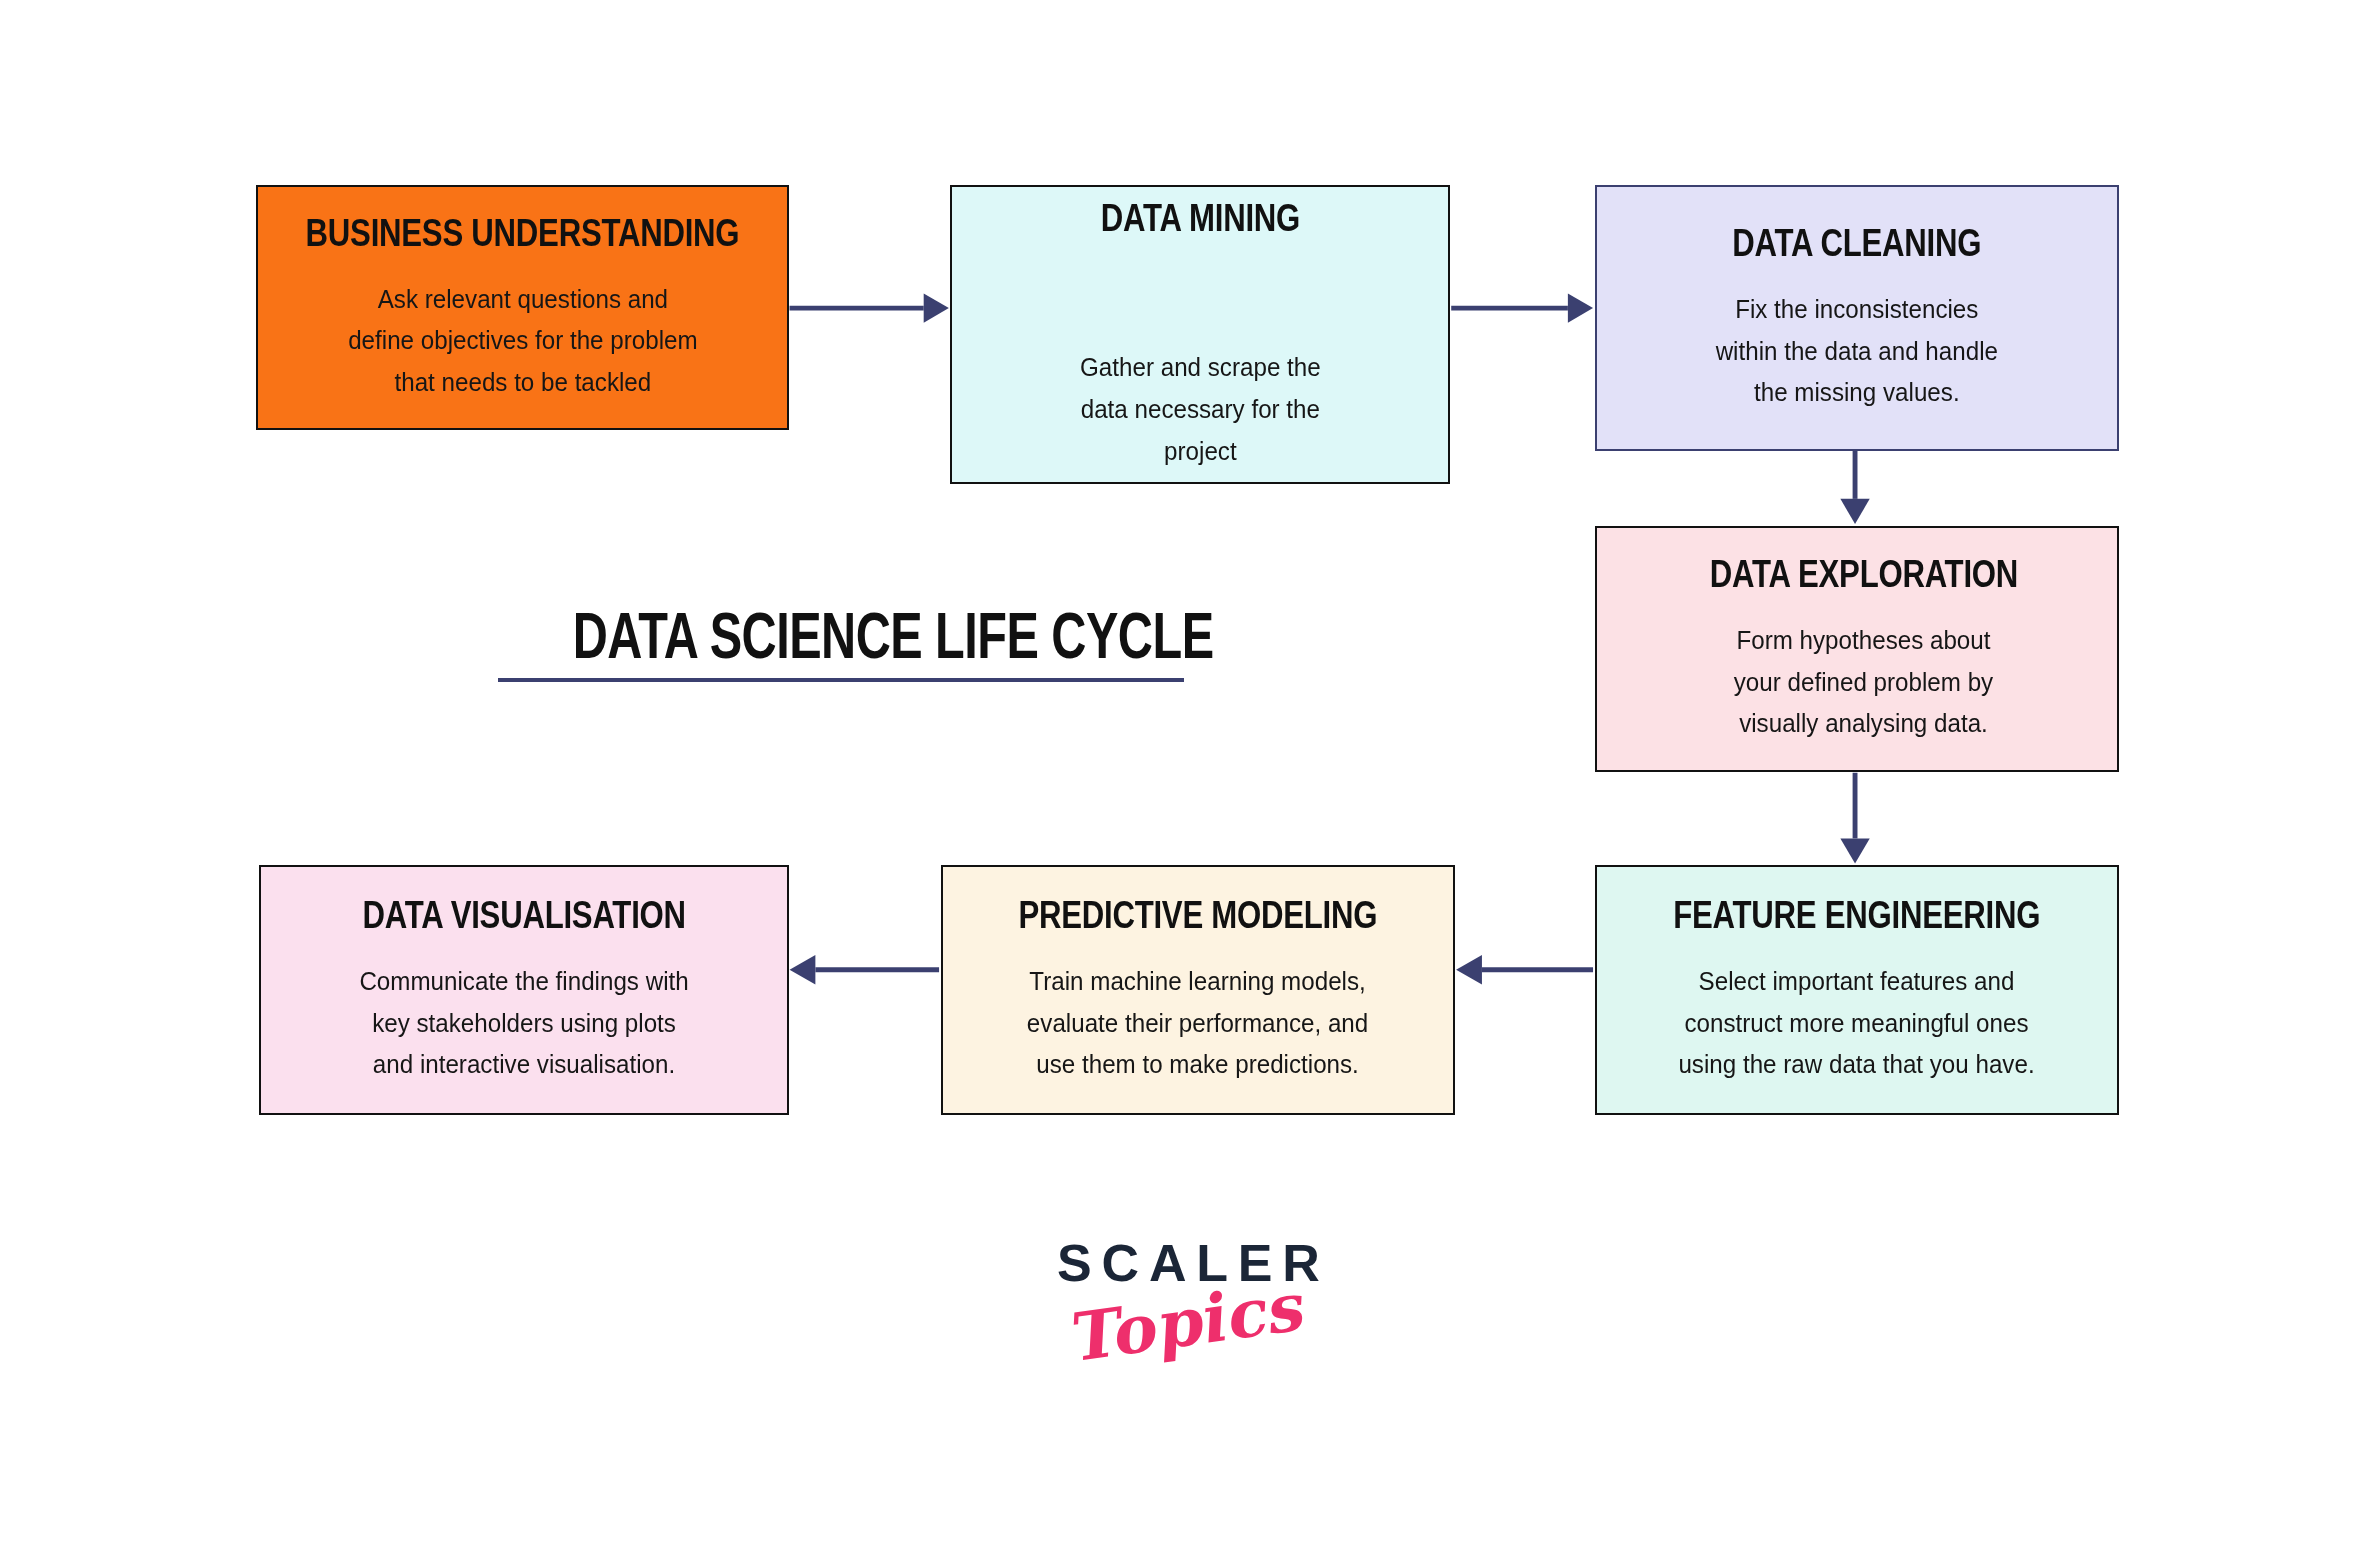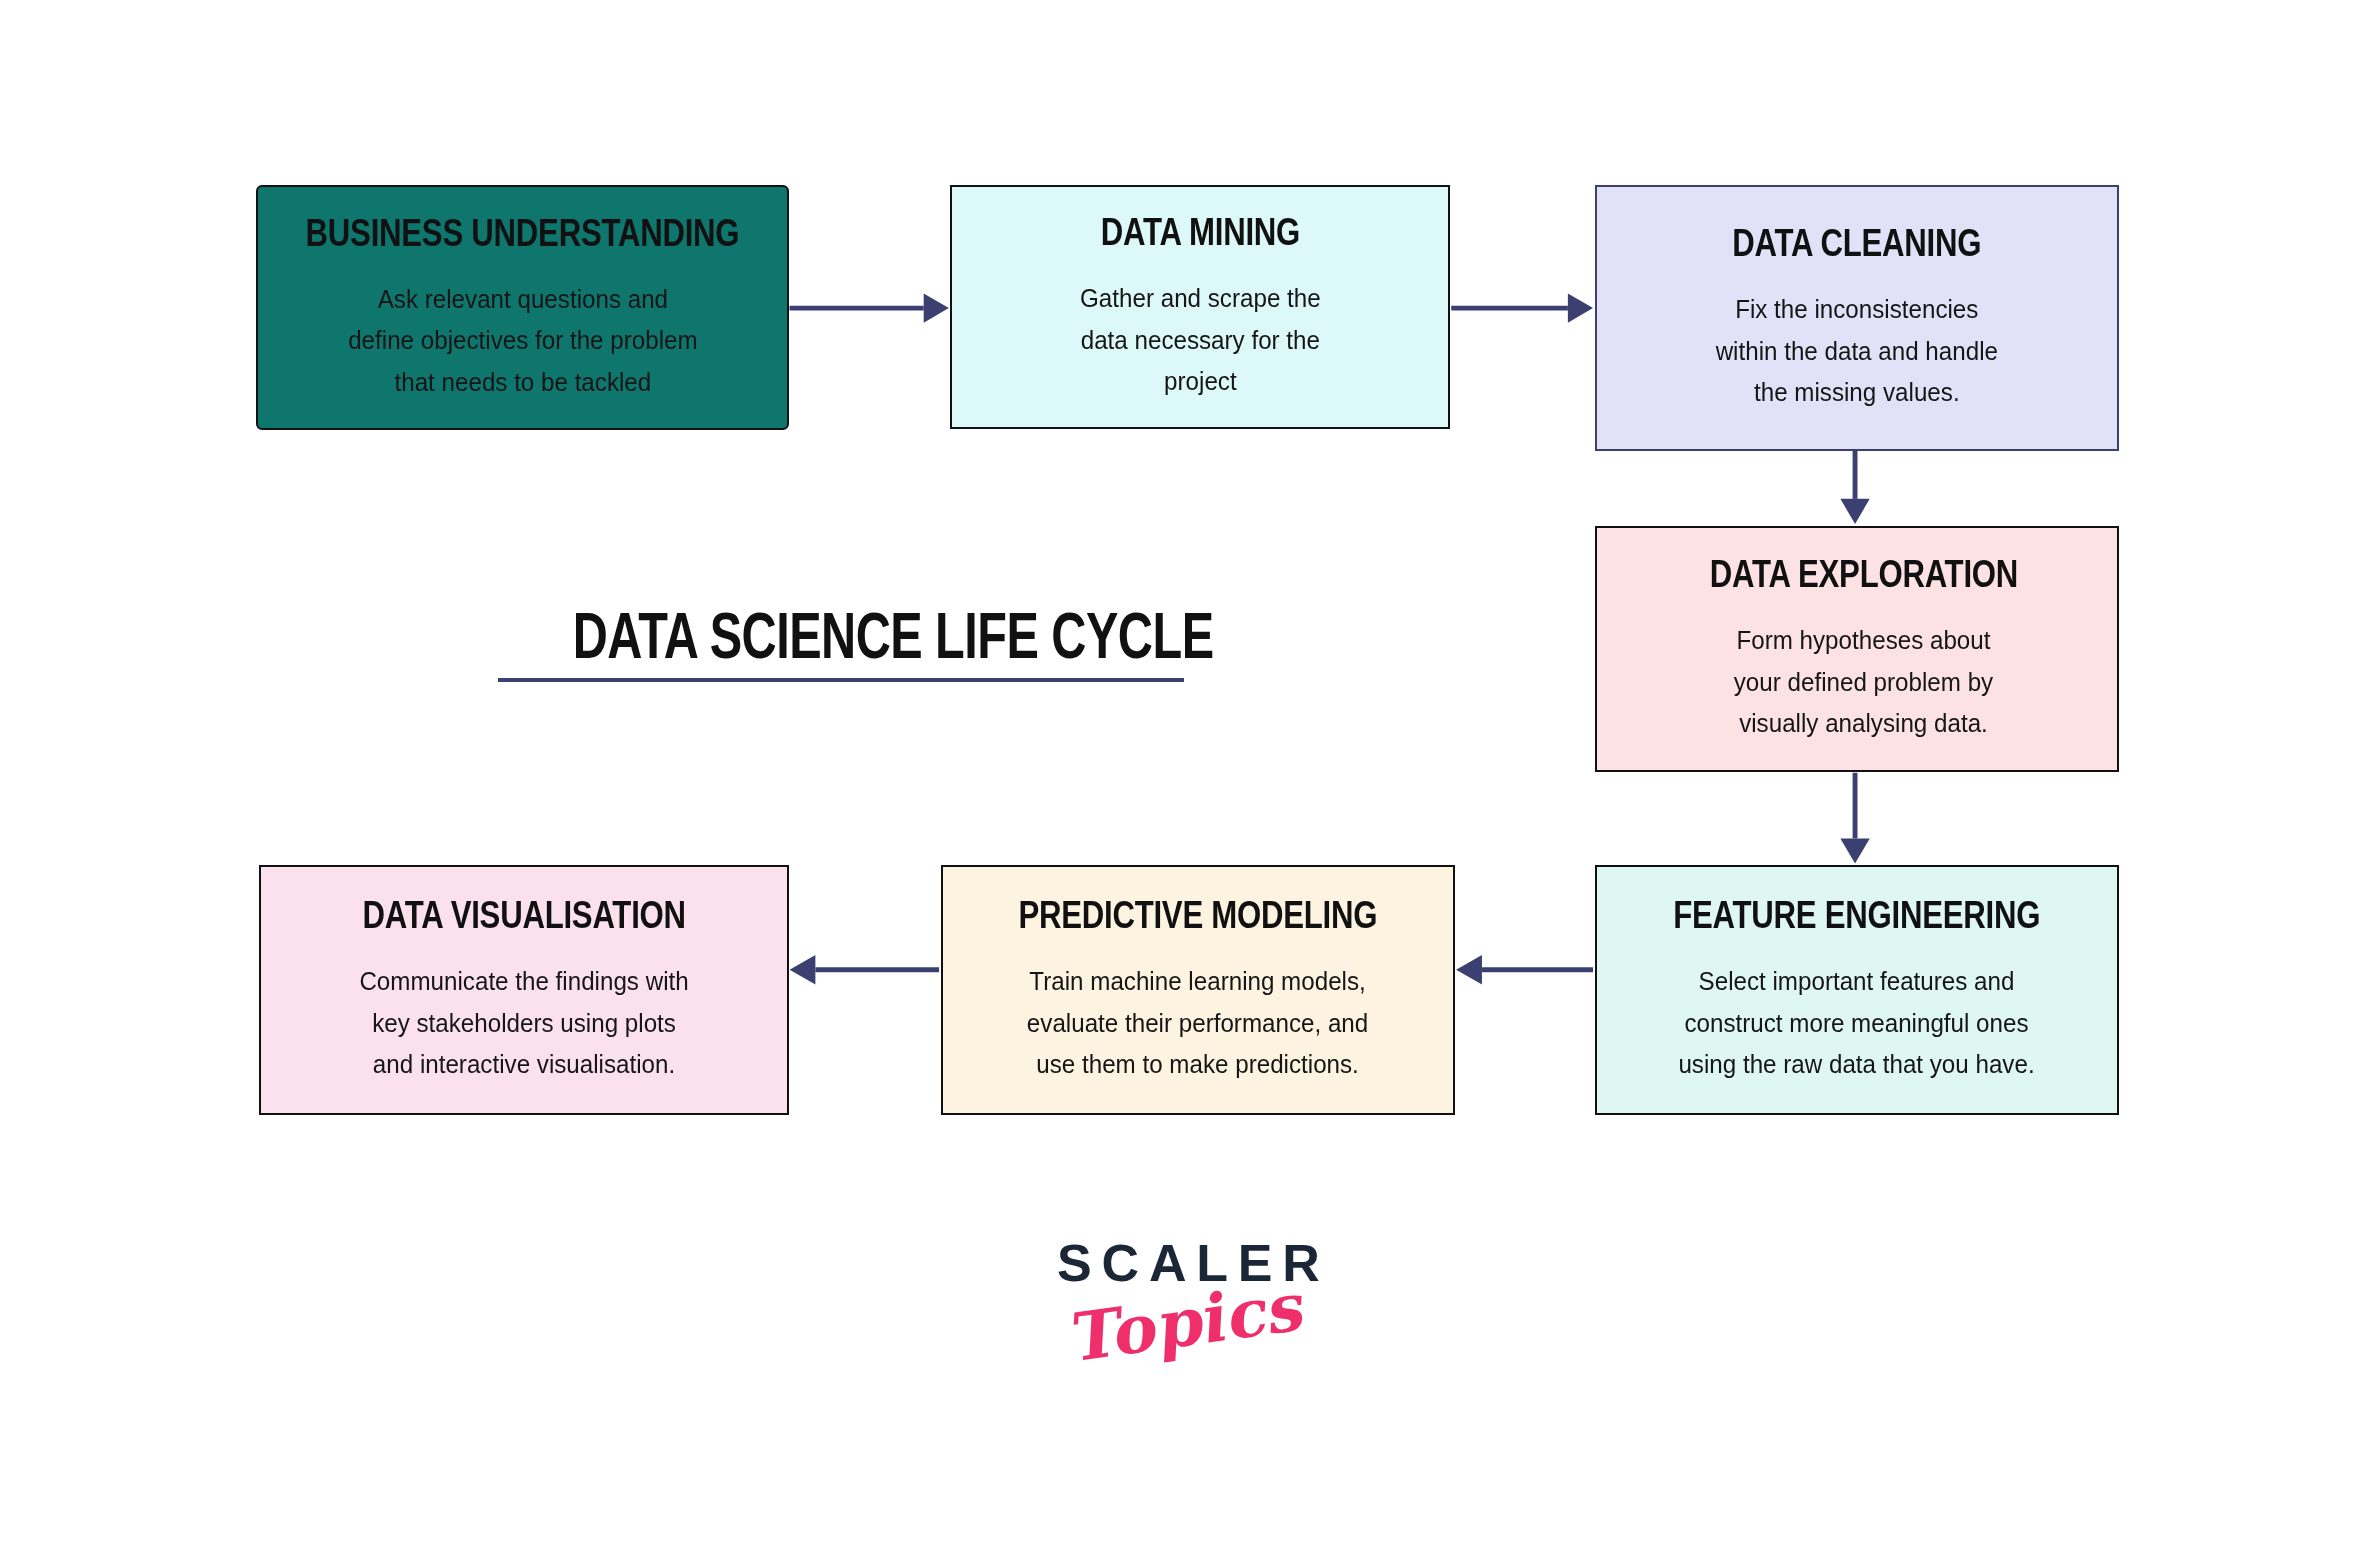--- a/index.html
+++ b/index.html
@@ -4,21 +4,21 @@
 <style>
   html,body{margin:0;padding:0;background:#fff;}
   .canvas{position:relative;width:2377px;height:1542px;background:#ffffff;
           font-family:"Liberation Sans",sans-serif;overflow:hidden;}
 
   
   .box{position:absolute;box-sizing:border-box;border:2.8px solid #111;
        display:flex;flex-direction:column;justify-content:center;align-items:center;
        gap:24px;padding:9.8px 18px;text-align:center;}
   .b1{left:256px;top:185px;width:533px;height:245px;}
-  .b2{left:950px;top:185px;width:500px;height:244px;}
+  .b2{left:950px;top:185px;width:500px;height:299px;justify-content:space-between;}
   .b3{left:1595px;top:185px;width:524px;height:266px;}
   .b4{left:1595px;top:526px;width:524px;height:246px;padding-left:31px;}
   .b5{left:1595px;top:865px;width:524px;height:250px;gap:24px;}
   .b6{left:941px;top:865px;width:514px;height:250px;}
   .b7{left:259px;top:865px;width:530px;height:250px;}
   .box-title{font-size:38px;font-weight:bold;color:#111;white-space:nowrap;
              transform:scaleX(0.82);transform-origin:50% 50%;letter-spacing:-0.3px;}
   .box-desc{font-size:26px;line-height:1.6;color:#161616;white-space:pre-line;
             transform:scaleX(0.93);transform-origin:50% 50%;}
 
@@ -66,21 +66,21 @@
     <g class="arrow">
       <line x1="2280" y1="1388" x2="2121" y2="1388"></line>
       <polygon points="2121,1367 2121,1409 2084,1388"></polygon>
     </g>
     <g class="arrow">
       <line x1="1344" y1="1388" x2="1167" y2="1388"></line>
       <polygon points="1167,1367 1167,1409 1130,1388"></polygon>
     </g>
   </svg>
 
-  <div class="box b1" style="background: #0f766e; border-color: rgb(17, 17, 17); border-radius: 6px;">
+  <div class="box b1" style="background: #f97316; border-color: rgb(17, 17, 17);">
     <div class="box-title">BUSINESS UNDERSTANDING</div>
     <div class="box-desc">Ask relevant questions and
 define objectives for the problem
 that needs to be tackled</div>
   </div>
 
   <div class="box b2" style="background: rgb(221, 248, 248); border-color: rgb(17, 17, 17);">
     <div class="box-title">DATA MINING</div>
     <div class="box-desc">Gather and scrape the
 data necessary for the

